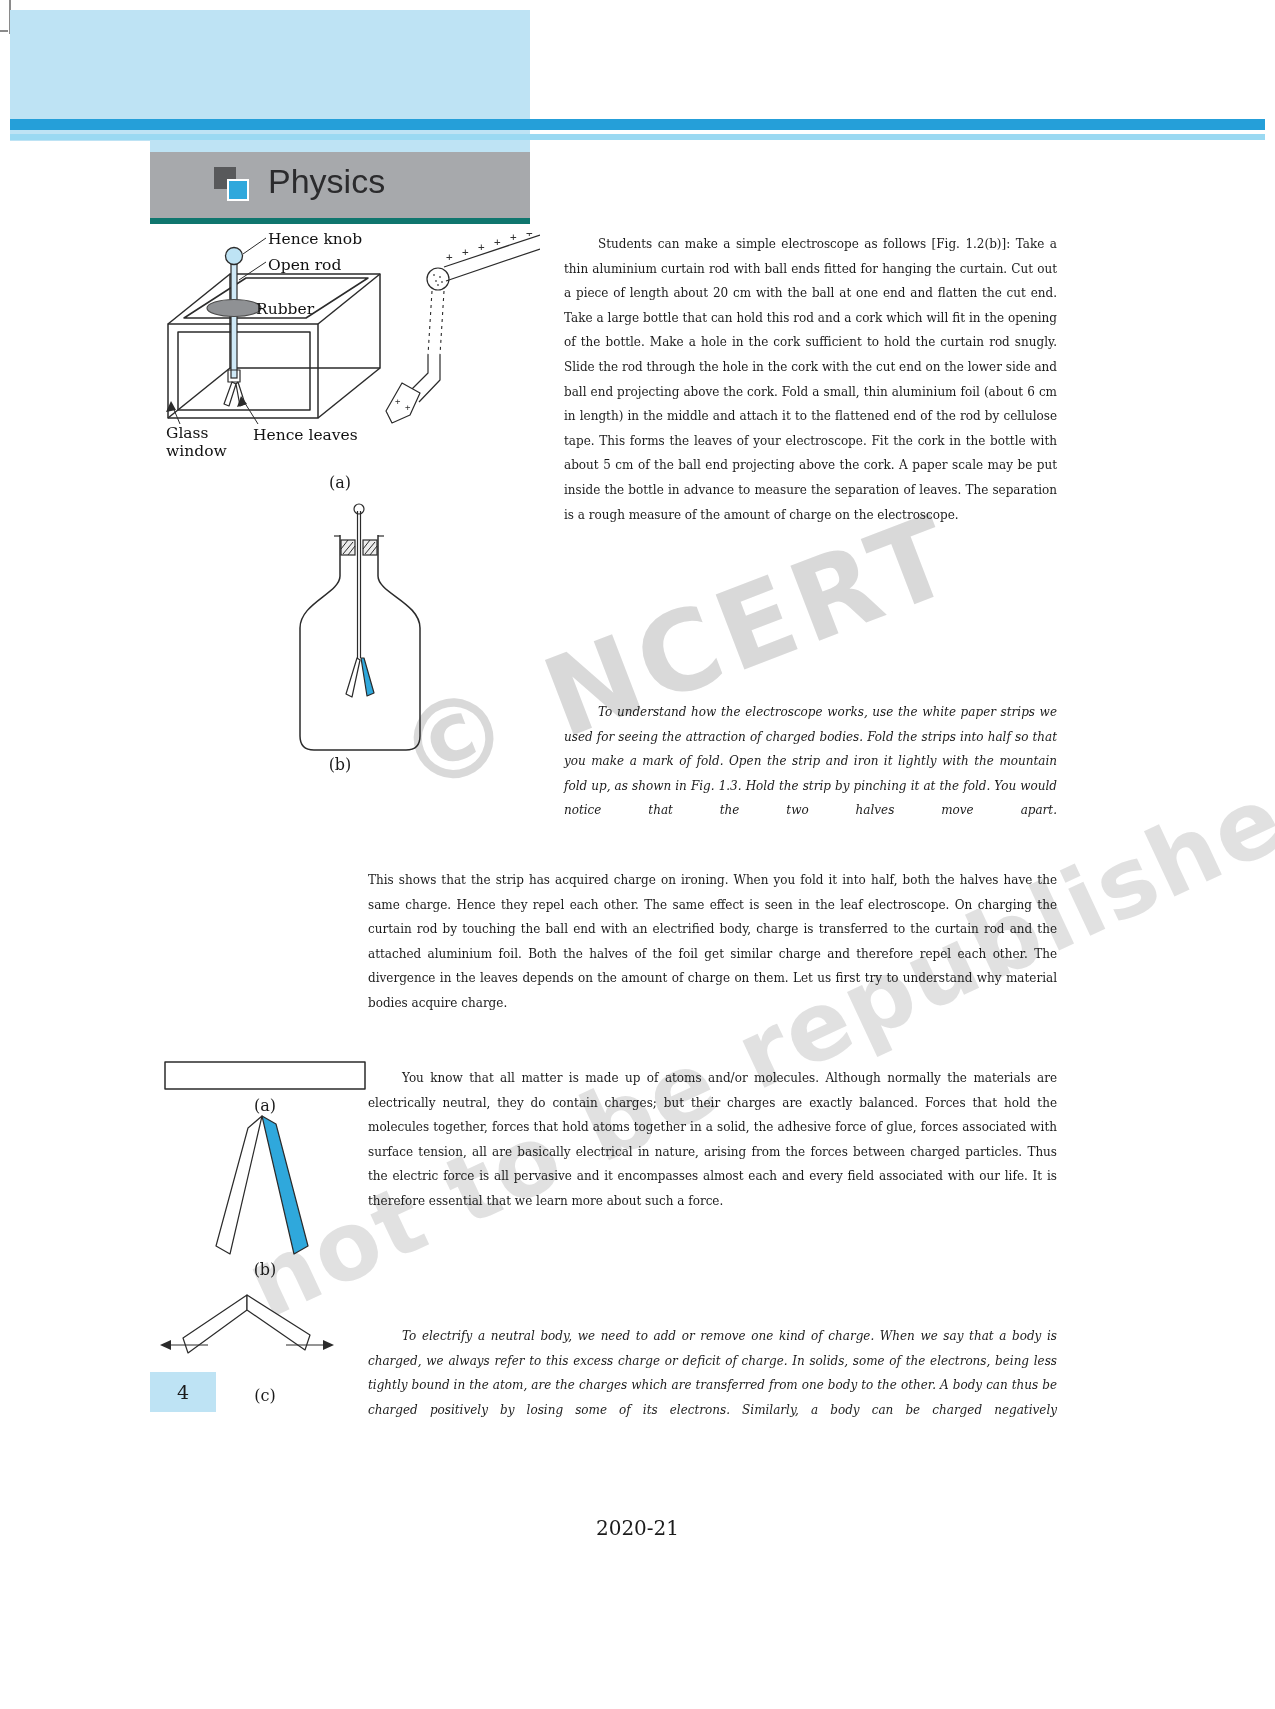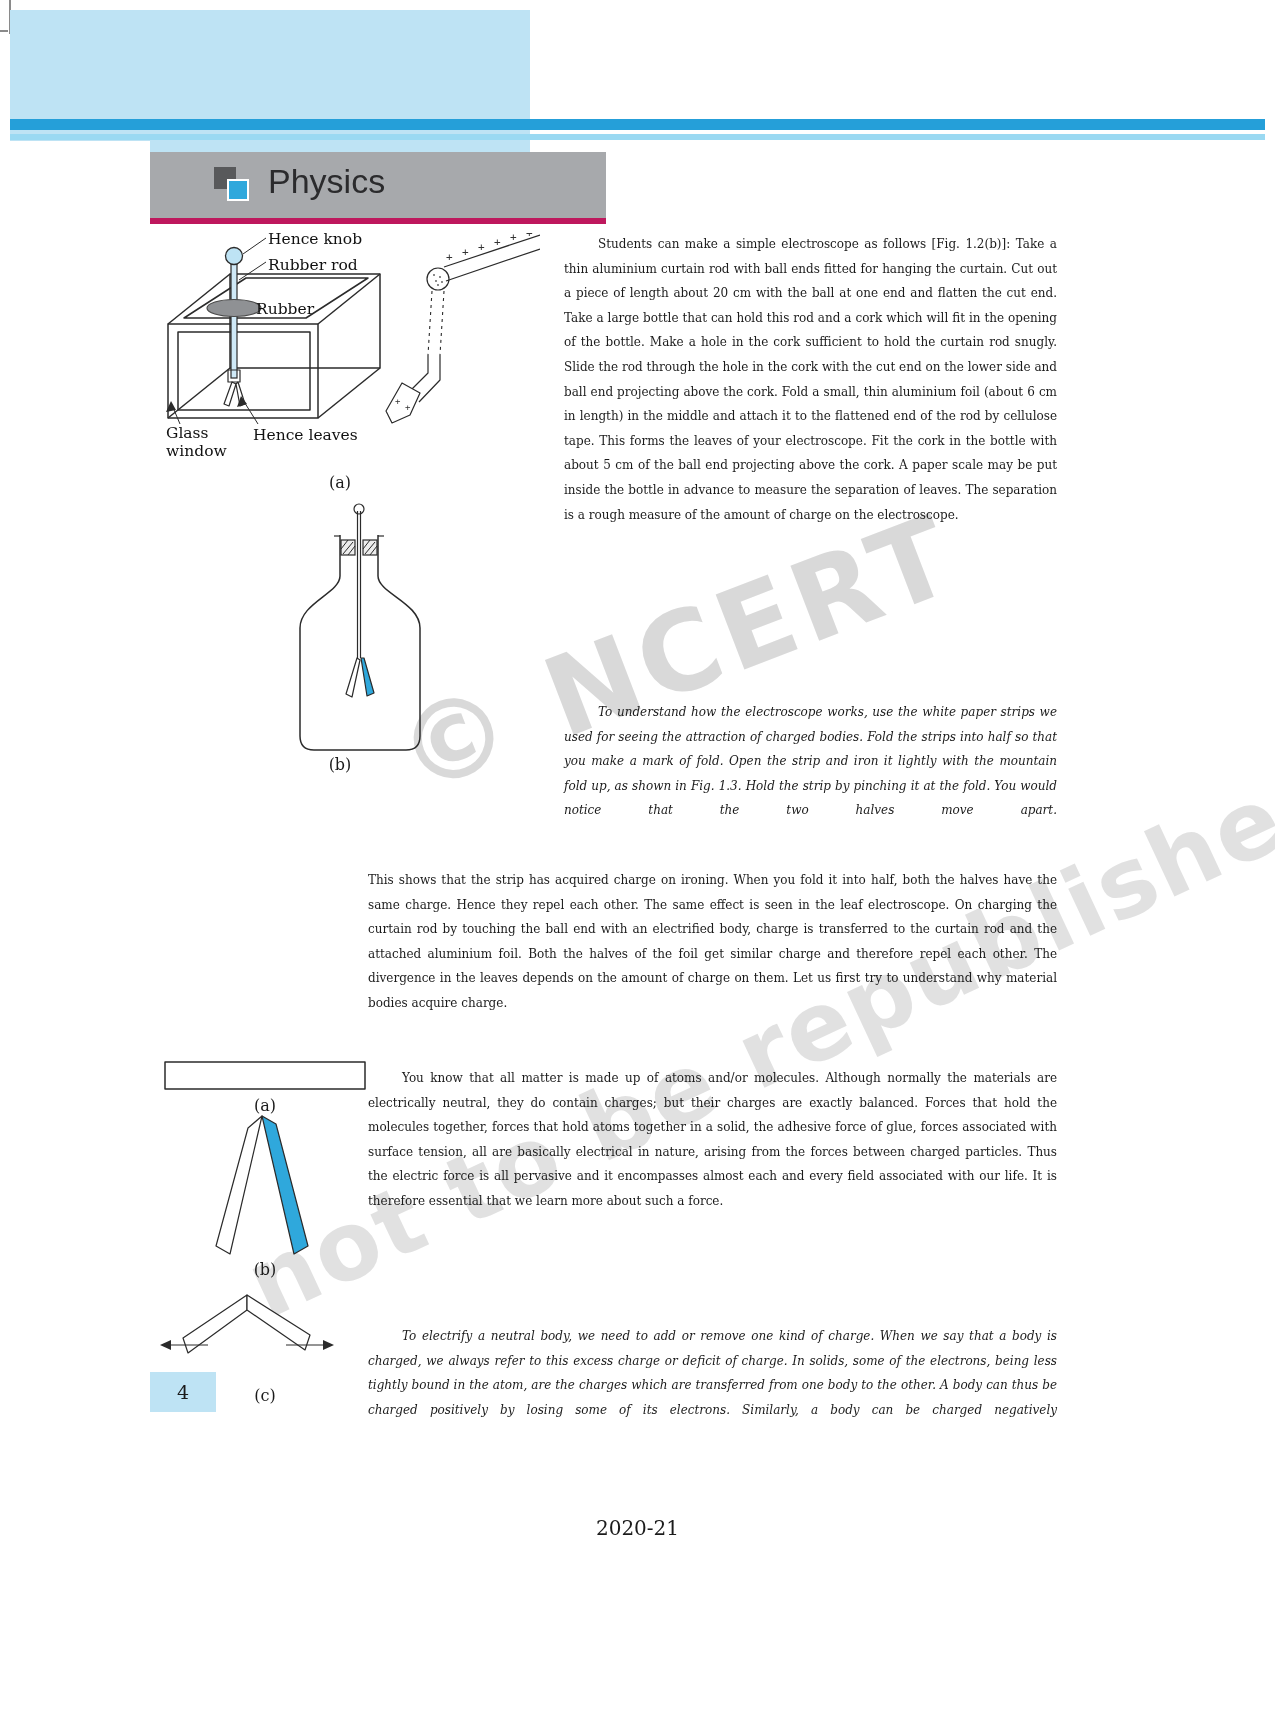--- a/index.html
+++ b/index.html
@@ -9,22 +9,22 @@
   
   .crop-v { position:absolute; left:9px; top:0; width:2px; height:34px; background:#8a8a8a; }
   .crop-h { position:absolute; left:0; top:30px; width:8px; height:2px; background:#8a8a8a; }
 
   
   .band-left { position:absolute; left:10px; top:10px; width:140px; height:131px; background:#BEE3F4; }
   .band-main { position:absolute; left:150px; top:10px; width:380px; height:142px; background:#BEE3F4; }
   .stripe-dark  { position:absolute; left:10px; top:119px; width:1255px; height:11px; background:#259FD9; }
   .stripe-light { position:absolute; left:10px; top:134px; width:1255px; height:6px;  background:#9AD9F2; }
 
-  .chapter-bar { position:absolute; left:150px; top:152px; width:456px; height:66px;
-                 background:#A7A9AC; border-bottom:6px solid #be185d; }
+  .chapter-bar { position:absolute; left:150px; top:152px; width:380px; height:66px;
+                 background:#A7A9AC; border-bottom:6px solid #0f766e; }
   .sq-dark { position:absolute; left:64px; top:15px; width:22px; height:22px; background:#58595B; }
   .sq-cyan { position:absolute; left:77px; top:27px; width:18px; height:18px; background:#2FA8DC; border:2px solid #fff; }
   .chapter-title { position:absolute; left:118px; top:10px; font-family:"Liberation Sans", sans-serif;
                    font-size:34px; font-weight:500; color:#2B2B2D; }
 
   
   .wm { position:absolute; white-space:nowrap; font-family:"DejaVu Sans", sans-serif; font-weight:600; z-index:0; }
   .wm1 { left:380px; top:700px; font-size:110px; letter-spacing:5px; color:rgba(130,130,130,0.30);
          transform:rotate(-21deg); transform-origin:left top; }
   .wm2 { left:230px; top:1240px; font-size:95px; letter-spacing:2px; color:rgba(130,130,130,0.24);
@@ -117,21 +117,21 @@
     <g>
       <line x1="116" y1="10" x2="93" y2="26" class="thin"></line>
       <line x1="116" y1="34" x2="89" y2="52" class="thin"></line>
       <line x1="30" y1="196" x2="22" y2="177" class="thin"></line>
       <polygon points="21,173 16,184 26,182" class="head"></polygon>
       <line x1="108" y1="196" x2="93" y2="172" class="thin"></line>
       <polygon points="91,168 87,179 97,176" class="head"></polygon>
     </g>
   </svg>
   <div class="dlabel" style="left:268px;top:230px">Hence knob</div>
-  <div class="dlabel" style="left:268px;top:256px">Rubber rod</div>
+  <div class="dlabel" style="left:268px;top:256px">Open rod</div>
   <div class="dlabel" style="left:256px;top:300px">Rubber</div>
   <div class="dlabel glass" style="left:166px;top:424px">Glass
 window</div>
   <div class="dlabel" style="left:253px;top:426px">Hence leaves</div>
 
   <svg class="fig" style="left:380px;top:233px;width:160px;height:195px" viewBox="0 0 160 195">
     <g>
       <line x1="160" y1="2" x2="64" y2="34" class="ln1"></line>
       <line x1="160" y1="16" x2="66" y2="48" class="ln1"></line>
       <circle cx="58" cy="46" r="11" fill="#fff" class="ln1"></circle>

